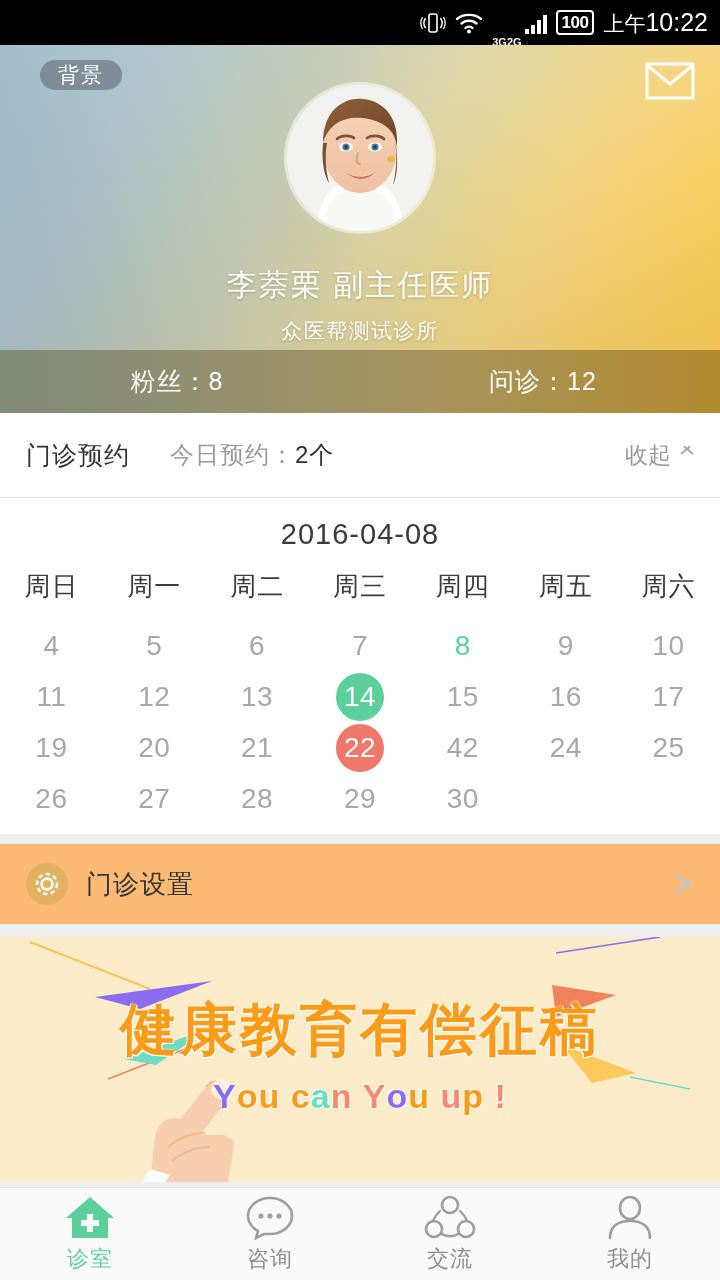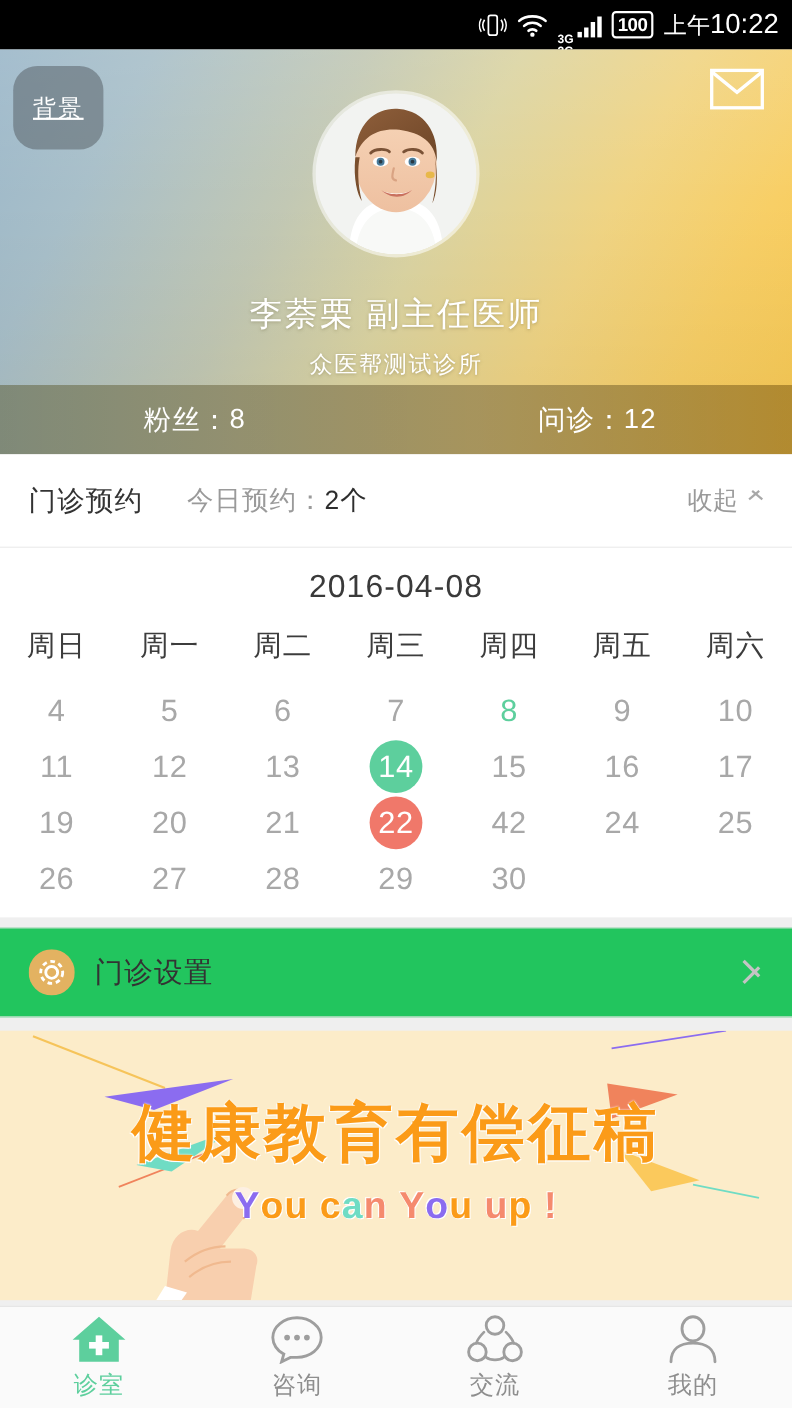--- a/index.html
+++ b/index.html
@@ -11,21 +11,21 @@
   body { position:relative; }
 
   
   .statusbar{
     height:45px; background:#000; color:#fff;
     display:flex; align-items:center; justify-content:flex-end;
     padding-right:12px; gap:9px;
   }
   .sb-icon{ display:flex; align-items:center; }
   .sig-stack{ display:flex; align-items:center; gap:3px; }
-  .sig-labels{ display:flex; flex-direction:column; font-size:11px; line-height:11px; font-weight:bold;margin-top:39px; }
+  .sig-labels{ display:flex; font-size:11px; line-height:11px; font-weight:bold;margin-top:39px; }
   .bars{ display:flex; align-items:flex-end; gap:2px; height:22px; }
   .bars i{ display:block; width:4px; background:#fff; }
   .bars i:nth-child(1){ height:5px; }
   .bars i:nth-child(2){ height:9px; }
   .bars i:nth-child(3){ height:14px; }
   .bars i:nth-child(4){ height:19px; }
   .batt{
     border:2px solid #fff; border-radius:4px; padding:0 4px;
     font-size:17px; font-weight:bold; line-height:21px; letter-spacing:-0.5px;
   }
@@ -41,24 +41,24 @@
         #c2c8b4 38%, #dbd4a2 54%,
         #f0d483 72%, #f8cf66 88%, #f9cb57 100%);
     overflow:hidden;
   }
   .header::after{
     content:""; position:absolute; inset:0;
     background:linear-gradient(180deg, rgba(255,255,255,.10) 0%, rgba(255,255,255,0) 45%, rgba(0,0,0,.04) 100%);
     pointer-events:none;
   }
   .bg-pill{
-    position:absolute; left:12px; top:15px; z-index:3;
+    position:absolute; left:40px; top:15px; z-index:3;
     background:rgba(90,98,105,.55);
     color:#fff; font-size:21px; letter-spacing:2px;
-    padding:24px 18px; border-radius:22px;text-decoration:underline;
+    padding:1px 18px; border-radius:22px;
   }
   .mail-btn{
     position:absolute; right:25px; top:16px; z-index:3;
     width:50px; height:40px;
   }
   .avatar{
     position:absolute; left:50%; top:40px; transform:translateX(-50%);
     width:146px; height:146px; border-radius:50%;
     overflow:hidden; background:#eef0ef; z-index:2;
     box-shadow:0 0 0 3px rgba(255,255,255,.55);
@@ -121,21 +121,21 @@
     width:48px; height:48px; border-radius:50%;
     display:flex; align-items:center; justify-content:center;
     font-size:28px; color:#a8a8a8; letter-spacing:0.5px;
   }
   .daynum.today{ color:#5dcf9d; }
   .daynum.green{ background:#5dcf9d; color:#fff; }
   .daynum.red{ background:#f0786a; color:#fff; }
 
   
   .settings{
-    margin-top:9px; height:82px; background:#22c55e;
+    margin-top:9px; height:82px; background:#fdba74;
     border-top:1px solid #e8e8e8; border-bottom:1px solid #e8e8e8;
     display:flex; align-items:center; padding:0 26px;
   }
   .gear{ width:42px; height:42px; }
   .settings-label{ margin-left:18px; font-size:26px; color:#333; letter-spacing:1px; }
   .chev{ margin-left:auto; width:18px; height:30px; position:relative; }
   .chev::before{
     content:""; position:absolute; left:0; top:3px; width:20px; height:3px;
     background:#c4c4c4; transform:rotate(45deg); transform-origin:left center;
   }

